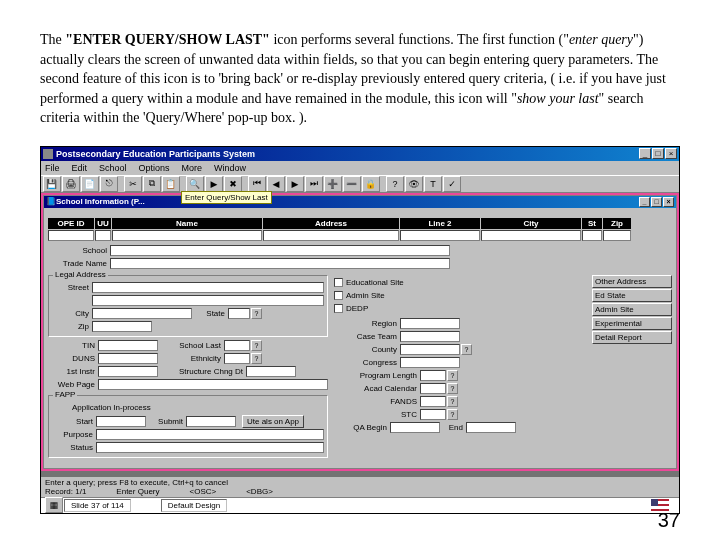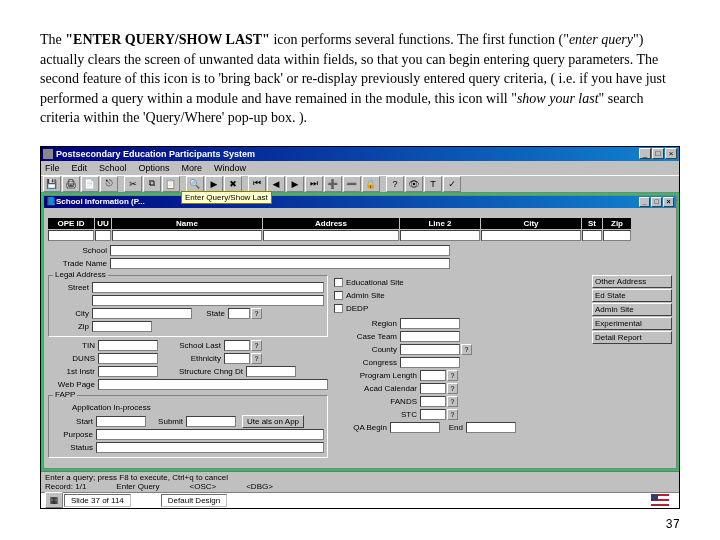--- a/index.html
+++ b/index.html
@@ -1,20 +1,20 @@
 <!DOCTYPE html>
 <html><head>
 <meta charset="utf-8">
 <style>
   * { box-sizing: border-box; margin: 0; padding: 0; }
   body { width: 720px; height: 540px; background: #fff; font-family: "Times New Roman", serif; font-size: 14px; position: relative; }
   .doc-text { padding: 30px 40px 10px 40px; line-height: 1.4; }
   .doc-text b { font-weight: bold; }
   .doc-text i { font-style: italic; }
-  .app-window { margin: 8px 40px 0 40px; border: 1px solid #000; background: #22c55e; font-family: Arial, sans-serif; font-size: 9px; }
+  .app-window { margin: 8px 40px 0 40px; border: 1px solid #000; background: #ec4899; font-family: Arial, sans-serif; font-size: 9px; }
   .titlebar { background: linear-gradient(to right, #000080, #1084d0); color: #fff; display: flex; align-items: center; height: 14px; padding: 0 2px; }
   .titlebar .icon { width: 10px; height: 10px; background: #888; margin-right: 3px; }
   .titlebar .title { flex: 1; font-size: 9px; font-weight: bold; }
   .titlebar .winbtn { width: 12px; height: 11px; background: #c0c0c0; border: 1px solid #fff; border-right-color: #404040; border-bottom-color: #404040; margin-left: 1px; font-size: 8px; text-align: center; line-height: 9px; color: #000; }
   .menubar { background: #c0c0c0; display: flex; height: 14px; align-items: center; padding: 0 4px; font-size: 9px; }
   .menubar span { margin-right: 12px; }
   .toolbar { background: #c0c0c0; display: flex; height: 18px; align-items: center; padding: 0 2px; border-top: 1px solid #fff; border-bottom: 1px solid #808080; }
   .tbtn { width: 18px; height: 16px; background: #c0c0c0; border: 1px solid #fff; border-right-color: #808080; border-bottom-color: #808080; margin-right: 1px; display: flex; align-items: center; justify-content: center; font-size: 9px; }
   .tbtn.sep { width: 4px; border: none; background: transparent; }
   .callout { position: absolute; background: #ffffcc; border: 1px solid #808000; font-size: 8px; padding: 1px 3px; z-index: 10; }
@@ -28,26 +28,26 @@
   .field-row { display: flex; align-items: center; margin-bottom: 1px; min-height: 12px; }
   .fl { text-align: right; padding-right: 3px; font-size: 8px; }
   .inp { background: #fff; border: 1px solid #808080; border-top-color: #404040; border-left-color: #404040; height: 11px; }
   .qbtn { width: 11px; height: 11px; background: #c0c0c0; border: 1px solid #fff; border-right-color: #808080; border-bottom-color: #808080; font-size: 7px; text-align: center; line-height: 9px; margin-left: 1px; }
   .chk { width: 9px; height: 9px; background: #fff; border: 1px solid #808080; border-top-color: #404040; border-left-color: #404040; margin-right: 3px; }
   .btn3d { background: #c0c0c0; border: 1px solid #fff; border-right-color: #404040; border-bottom-color: #404040; padding: 1px 4px; font-size: 8px; }
   .group-box { border: 1px solid #808080; border-bottom-color: #fff; border-right-color: #fff; position: relative; padding: 6px 3px 2px 3px; margin-top: 4px; }
   .group-box .legend { position: absolute; top: -6px; left: 4px; background: #c0c0c0; padding: 0 2px; font-size: 8px; }
   .side-buttons { display: flex; flex-direction: column; gap: 1px; }
   .side-buttons .btn3d { font-size: 8px; padding: 1px 2px; }
-  .statusbar { background: #c0c0c0; padding: 1px 4px; font-size: 8px; border-top: 1px solid #737373; display: flex; gap: 8px; }
+  .statusbar { background: #c0c0c0; padding: 1px 4px; font-size: 8px; border-top: 6px solid #737373; display: flex; gap: 8px; }
   .botbar { background: #fff; border-top: 1px solid #808080; display: flex; align-items: center; height: 16px; padding: 0 4px; font-size: 8px; }
   .botbar .seg { border: 1px inset #c0c0c0; padding: 1px 6px; margin-right: 30px; }
   .botbar .flag { width: 18px; height: 12px; background: linear-gradient(to bottom, #b22234 0%, #b22234 20%, #fff 20%, #fff 40%, #b22234 40%, #b22234 60%, #fff 60%, #fff 80%, #b22234 80%); margin-left: auto; margin-right: 6px; position: relative; }
   .botbar .flag::before { content: ''; position: absolute; top: 0; left: 0; width: 7px; height: 7px; background: #3c3b6e; }
-  .page-num { position: absolute; bottom: 8px; right: 40px; font-size: 12px; font-family: Liberation Mono, monospace; margin-left: 38px; }
+  .page-num { position: absolute; bottom: 8px; right: 40px; font-size: 20px; font-family: Liberation Sans, sans-serif; margin-left: 38px; }
 </style>
 </head>
 <body>
 
 <div class="doc-text">
   <span>The </span><b>"ENTER QUERY/SHOW LAST"</b><span> icon performs several functions.  The first function ("</span><i>enter query</i><span>") actually clears the screen of unwanted data within fields, so that you can begin entering query parameters.  The second feature of this icon is to 'bring back' or re-display previously entered query criteria, ( i.e. if you have just performed a query within a module and have remained in the module, this icon will "</span><i>show your last</i><span>" search criteria within the 'Query/Where' pop-up box. ).</span>
 </div>
 
 <div class="app-window">
 

